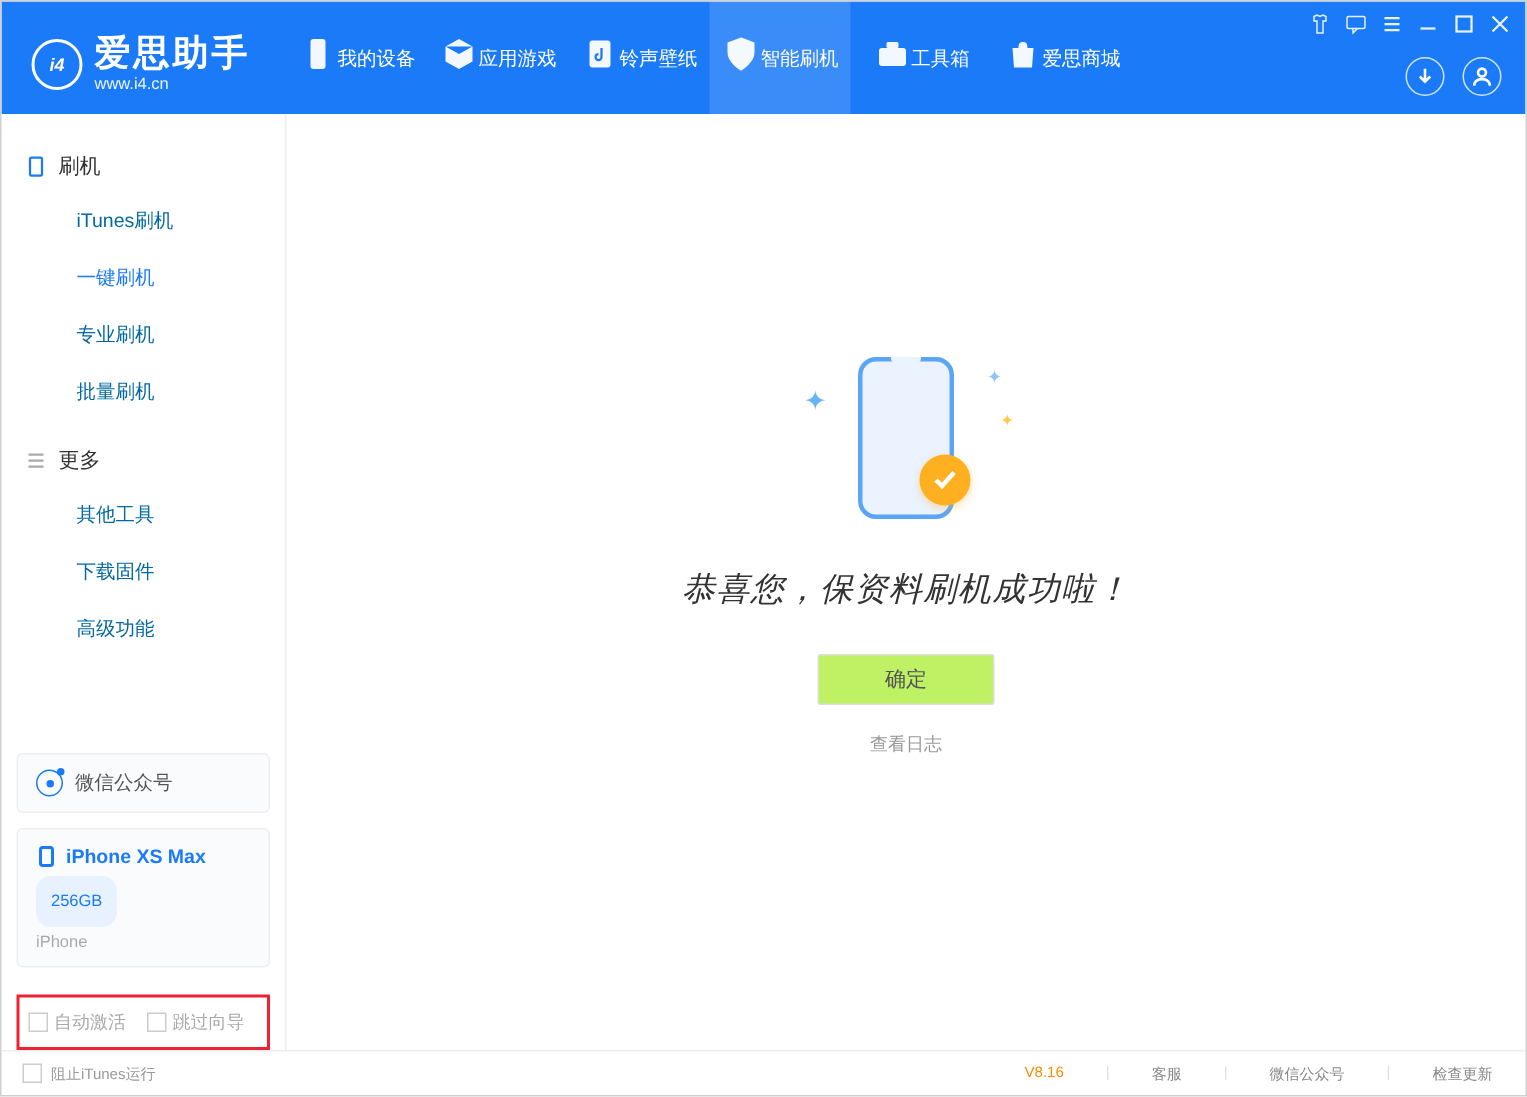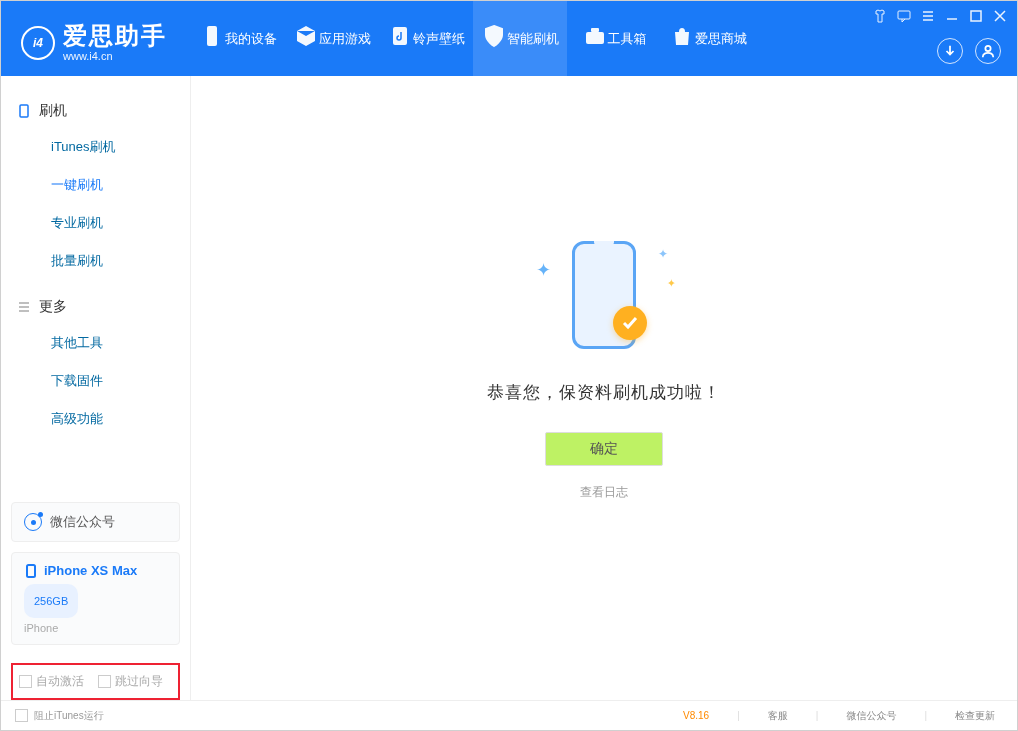--- a/index.html
+++ b/index.html
@@ -49,21 +49,21 @@
 .main { flex:1; display:flex; flex-direction:column; align-items:center; justify-content:center; padding-bottom:40px;}
 .phone-illus { width:120px; height:120px; position:relative; margin-bottom:26px; display:flex; align-items:center; justify-content:center;}
 .sparkle { position:absolute; font-size:14px; }
 .s1 { left:-8px; top:24px; color:#66b3f9; font-size:18px;}
 .s2 { right:-4px; top:12px; color:#8cc5fb; font-size:12px;}
 .s3 { right:-12px; top:42px; color:#ffc94a; font-size:11px;}
 .phone-body { width:64px; height:108px; border:3px solid #5aa5f5; border-radius:12px; background:#eaf3ff; position:relative;}
 .phone-body::before { content:''; position:absolute; width:20px; height:4px; background:#eaf3ff; top:-3px; left:50%; transform:translateX(-50%); border-radius:0 0 3px 3px;}
 .check-badge { position:absolute; right:-14px; bottom:6px; width:34px; height:34px; background:#ffb020; border-radius:50%; display:flex; align-items:center; justify-content:center; box-shadow:0 2px 6px rgba(255,176,32,0.4);}
 .check-badge svg { width:18px; height:18px; stroke:#fff; stroke-width:3; fill:none;}
-.success-text { font-size:17px; color:#333; margin-bottom:28px; letter-spacing:1px;}
+.success-text { font-size:22px; color:#333; margin-bottom:28px; letter-spacing:1px;font-style:italic;}
 .ok-btn { padding:7px 44px; border:1px solid #ddd; background:#bef264; font-size:14px; color:#555; cursor:pointer; border-radius:2px; margin-bottom:18px;}
 .log-link { font-size:12px; color:#999; cursor:pointer;}
 
 
 .footer { height:30px; border-top:1px solid #eee; display:flex; align-items:center; padding:0 14px; font-size:10px; color:#999;justify-content:center;}
 .footer .cb { margin-right:6px;}
 .footer-right { margin-left:auto; display:flex; align-items:center; gap:20px; color:#888;}
 .foot-link { cursor:pointer; padding:0 8px;}
 .foot-link.ver { color:#ff8a00; font-weight:500;}
 .foot-sep { color:#ddd;}

